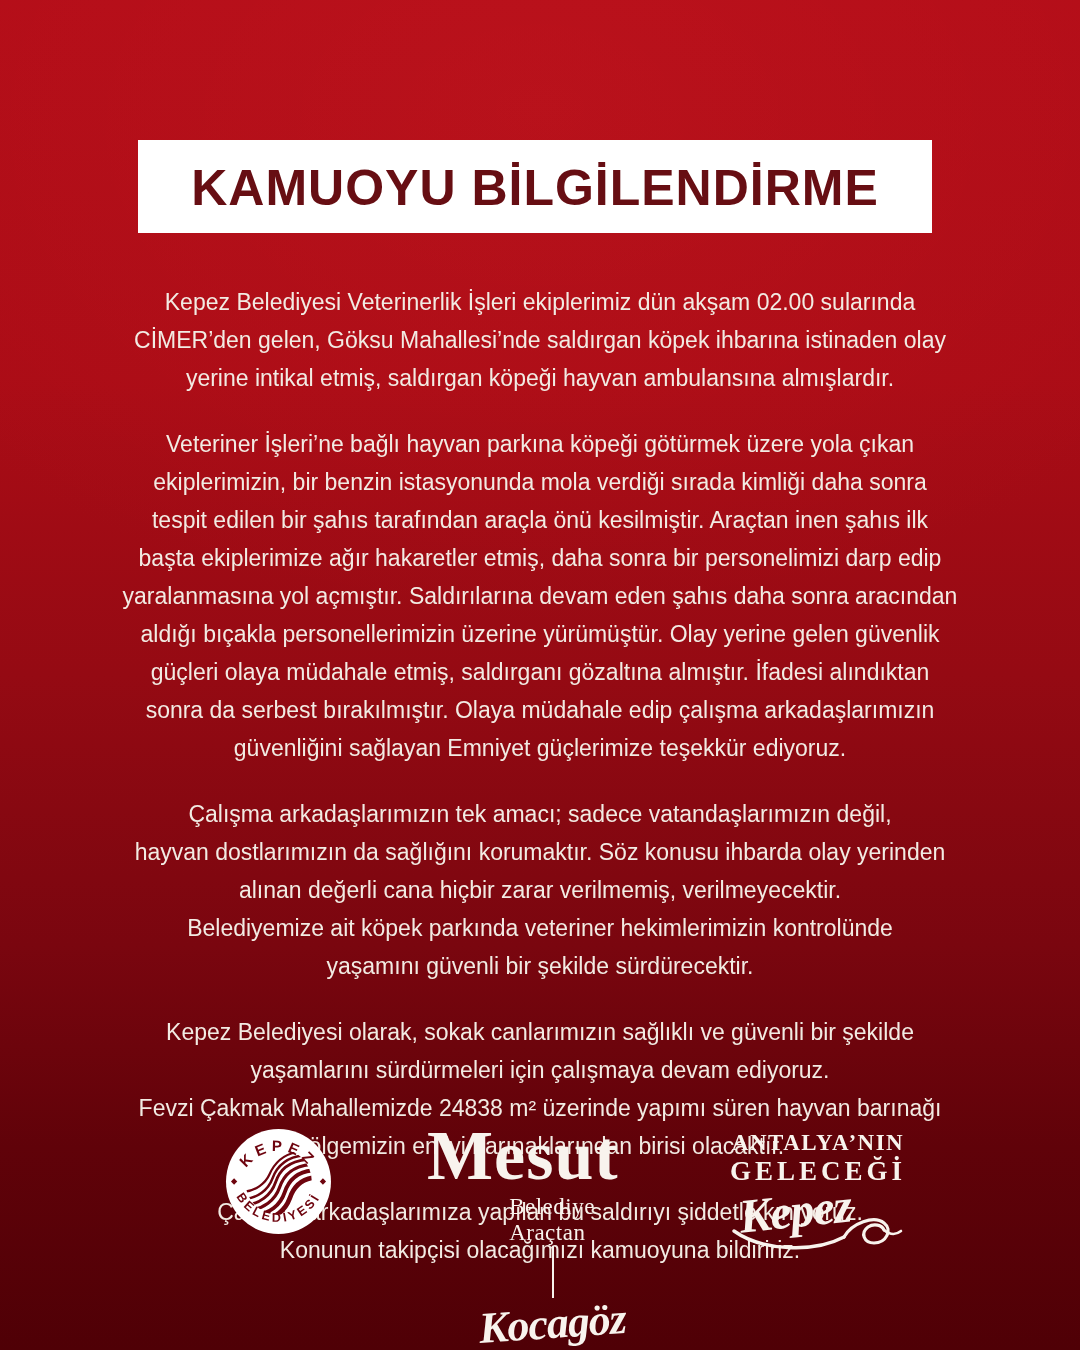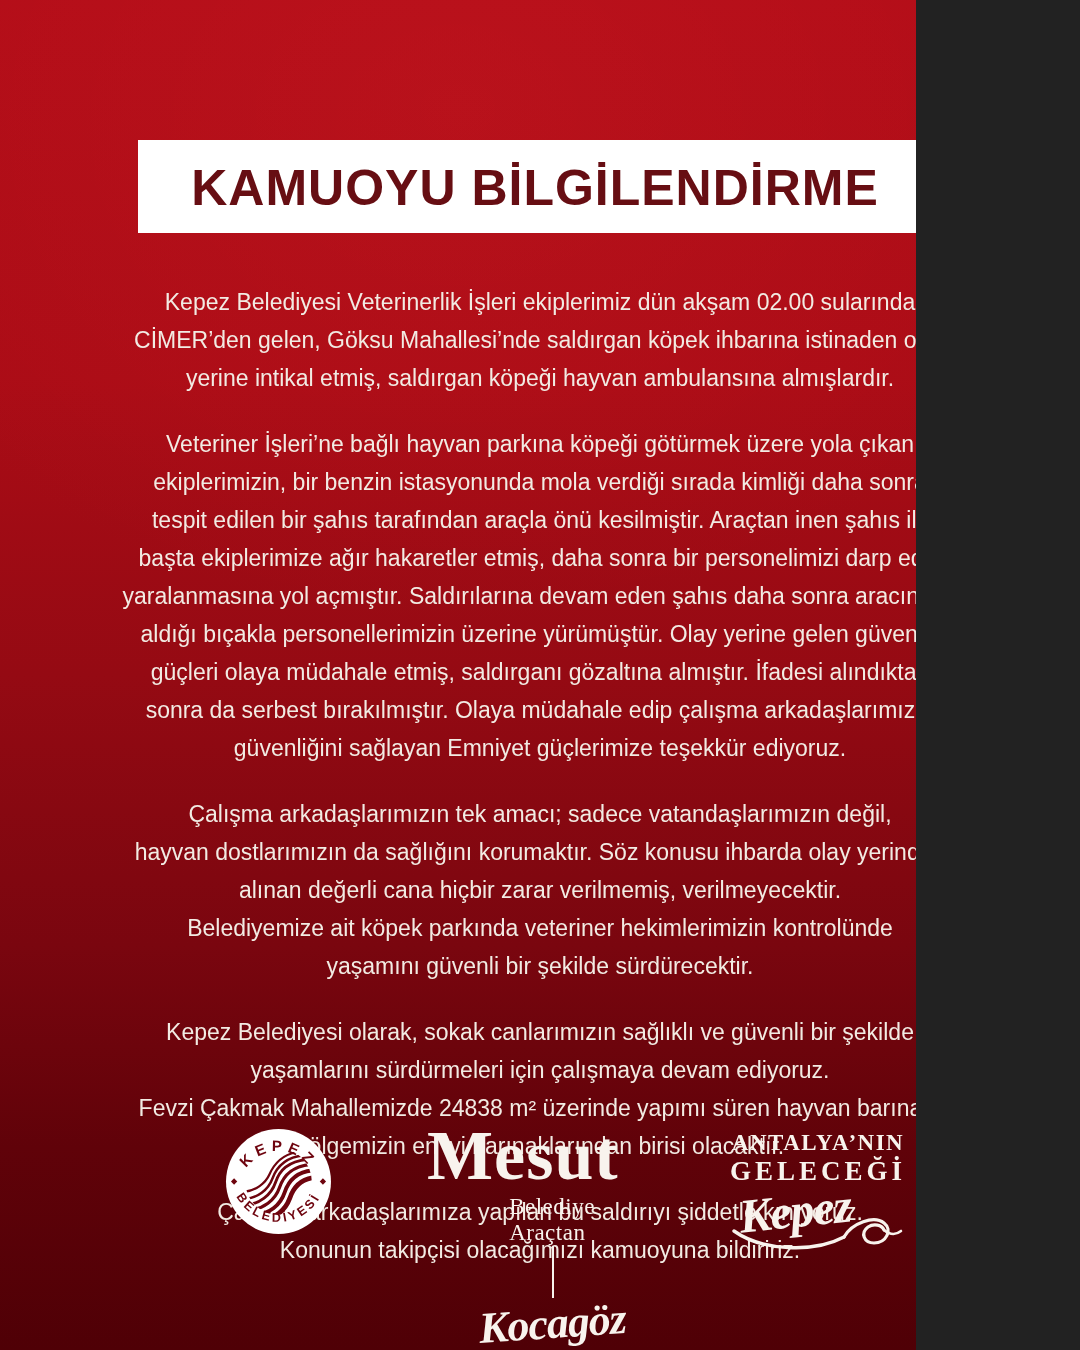--- a/index.html
+++ b/index.html
@@ -1,18 +1,18 @@
 <!DOCTYPE html>
 <html lang="tr"><head>
 <meta charset="utf-8">
 <style>
   html,body{margin:0;padding:0;background:#222;}
   .poster{
     position:relative;
-    width:916px;height:1350px;
+    width:1080px;height:1350px;
     overflow:hidden;
     background:
       radial-gradient(130% 70% at 50% 8%, rgba(255,60,60,0.10), rgba(0,0,0,0) 55%),
       linear-gradient(180deg,#b30d18 0%,#ab0c16 28%,#950a13 50%,#7a060f 70%,#600209 85%,#4f0006 100%);
     font-family:"Liberation Sans", sans-serif;
   }
   .banner{
     position:absolute;left:138px;top:140px;width:794px;height:93px;
     background:#ffffff;
     display:flex;align-items:center;justify-content:center;

